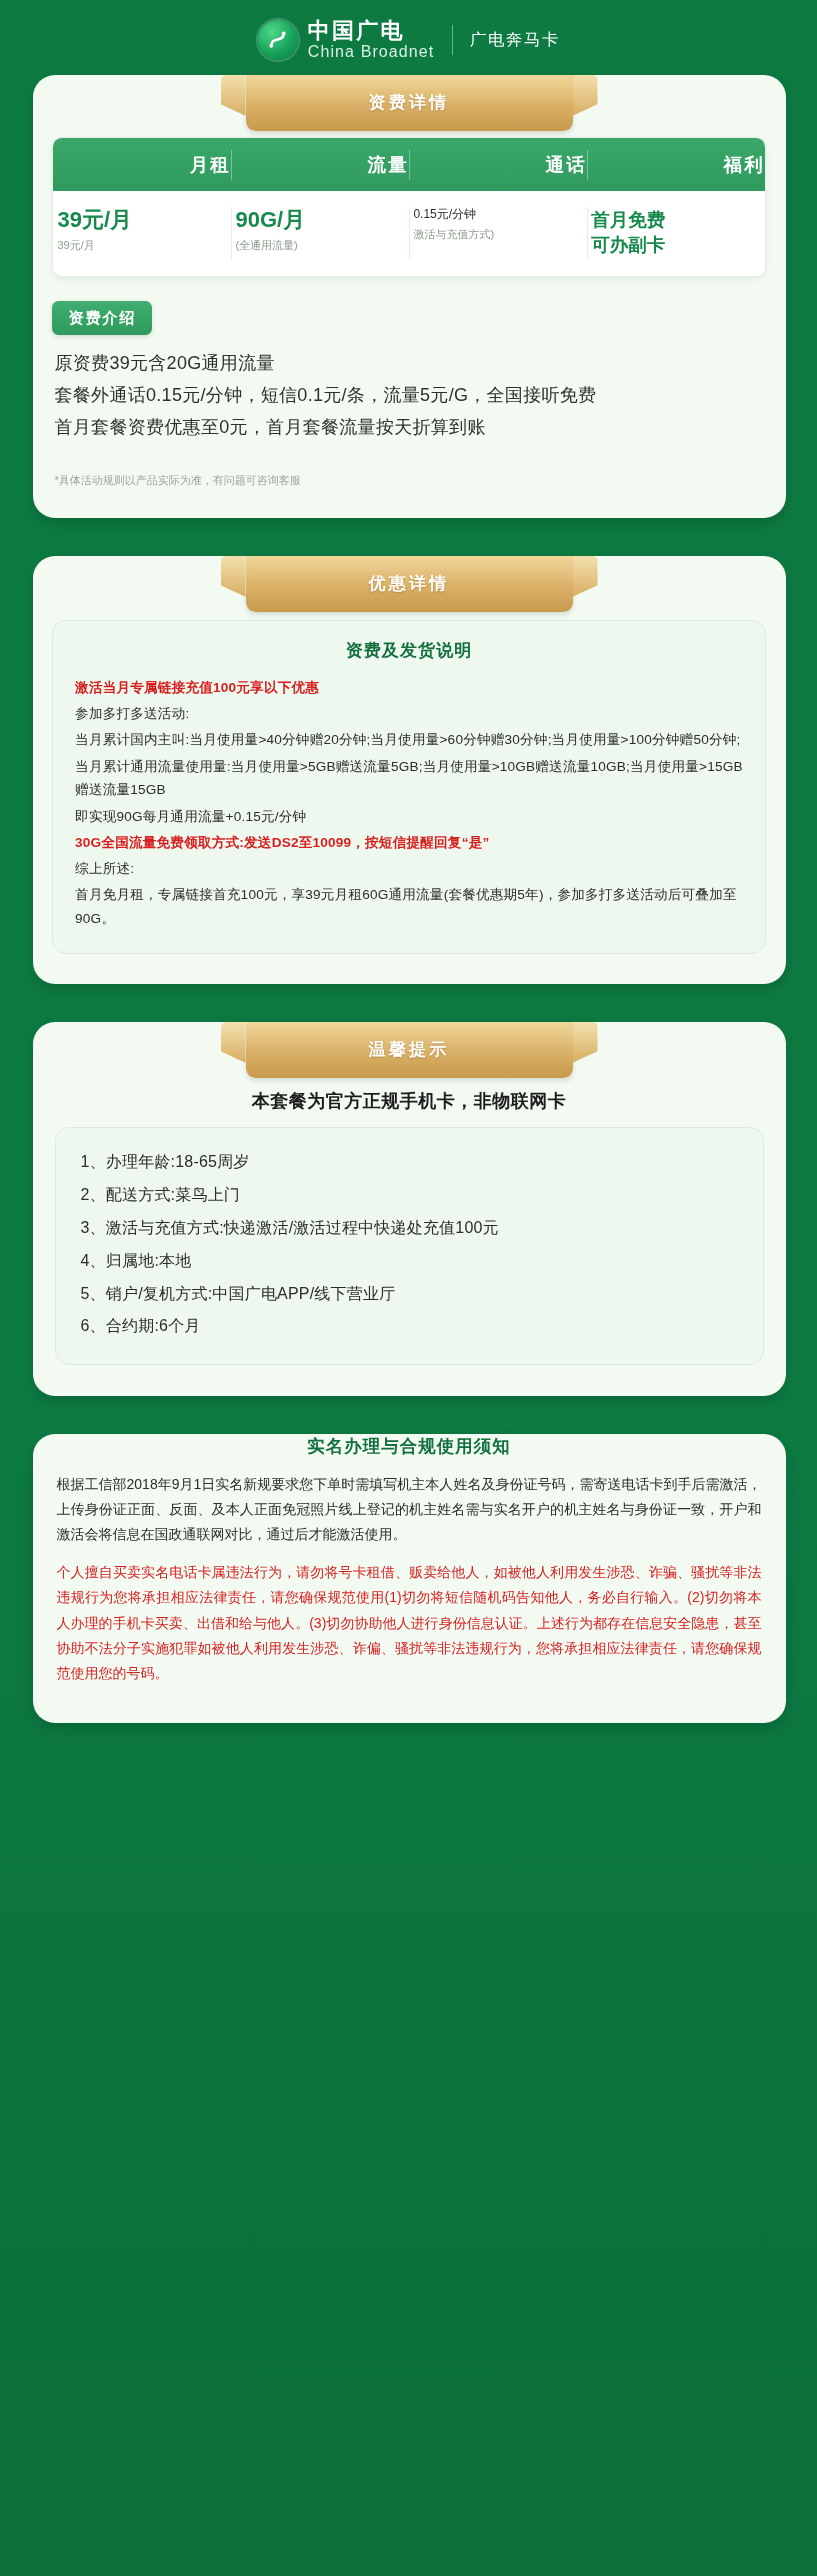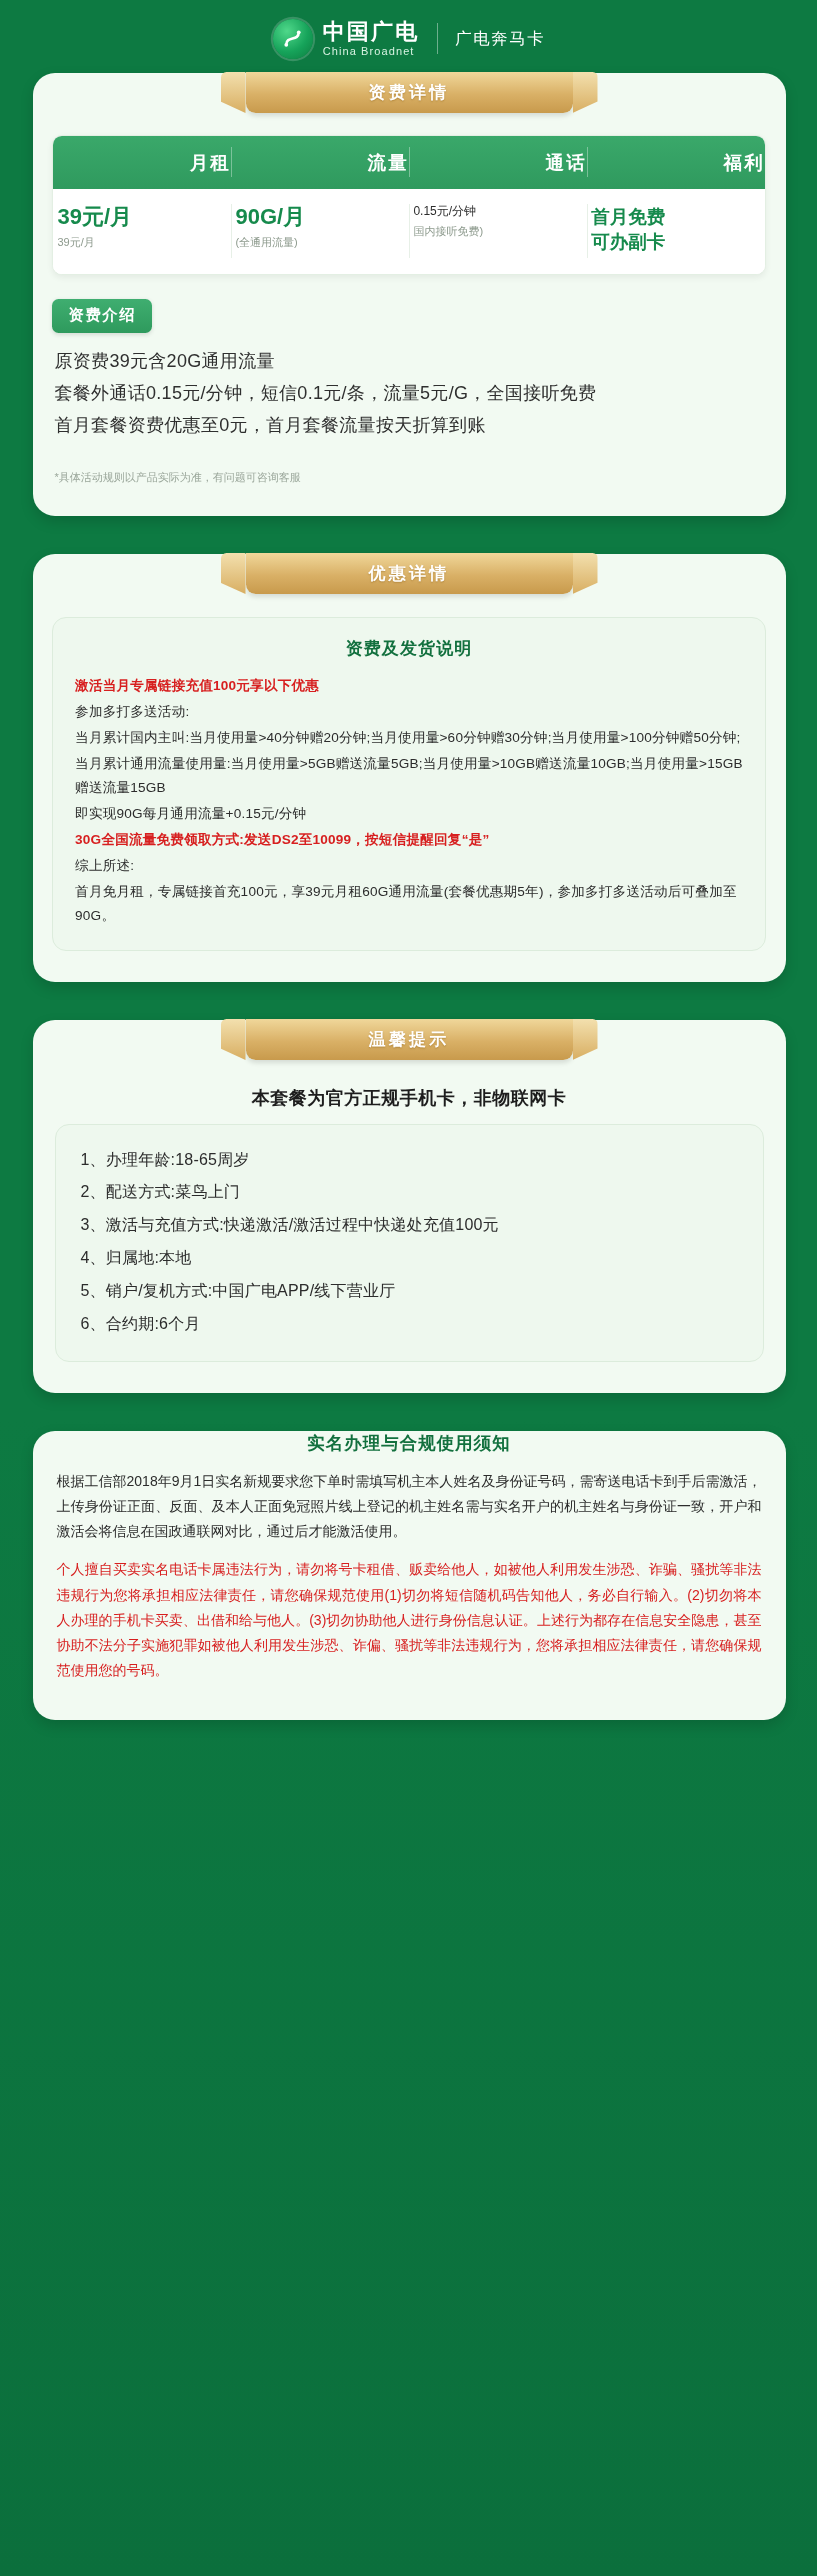--- a/index.html
+++ b/index.html
@@ -42,21 +42,21 @@
   .logo-mark svg { width: 25px; height: 25px; }
   .logo-text-cn {
     color: #ffffff;
     font-size: 22px;
     font-weight: bold;
     letter-spacing: 2.2px;
     line-height: 1.05;
   }
   .logo-text-en {
     color: #d8f3e2;
-    font-size: 11px;
+    font-size: 16px;
     letter-spacing: 1.1px;
     margin-top: 1.6px;
   }
   .brand-divider {
     width: 1.1px; height: 30.5px;
     background: rgba(255,255,255,0.4);
     margin: 0 3.3px;
   }
   .brand-sub {
     color: #ffffff;
@@ -80,21 +80,21 @@
   .ribbon {
     width: 327px;
     margin: 0 auto;
     position: relative;
     top: -0.5px;
     height: 47px;
   }
   .ribbon-inner {
     position: absolute;
     left: 0; right: 0; top: 0;
-    height: 41px;
+    height: 56px;
     background: linear-gradient(180deg, #f0d79a 0%, #d9b066 55%, #c89a4c 100%);
     border-bottom-left-radius: 9.8px;
     border-bottom-right-radius: 9.8px;
     display: flex;
     align-items: center;
     justify-content: center;
     box-shadow: 0 2.2px 5.5px rgba(0,0,0,0.12);
   }
   .ribbon-inner::before,
   .ribbon-inner::after {
@@ -313,21 +313,21 @@
         <div class="pt-cell">
           <div class="pt-main">39元/月</div>
           <div class="pt-sub">39元/月</div>
         </div>
         <div class="pt-cell">
           <div class="pt-main">90G/月</div>
           <div class="pt-sub">(全通用流量)</div>
         </div>
         <div class="pt-cell">
           <div class="pt-main small">0.15元/分钟</div>
-          <div class="pt-sub">国内接听免费)</div>
+          <div class="pt-sub">激活与充值方式)</div>
         </div>
         <div class="pt-cell">
           <div class="pt-main welfare" style="white-space:pre-line">首月免费
 可办副卡</div>
         </div>
       </div>
     </div>
 
     <div class="pill">资费介绍</div>
 

